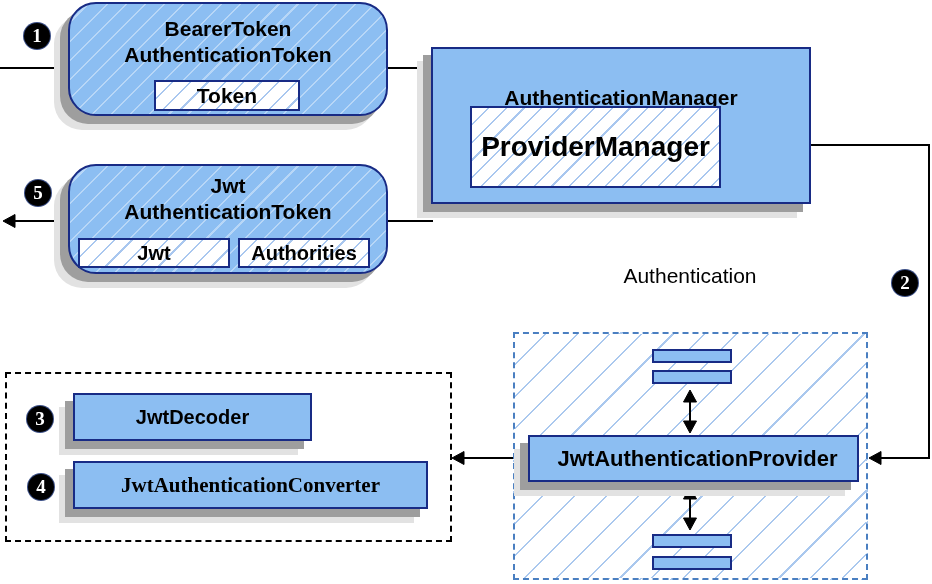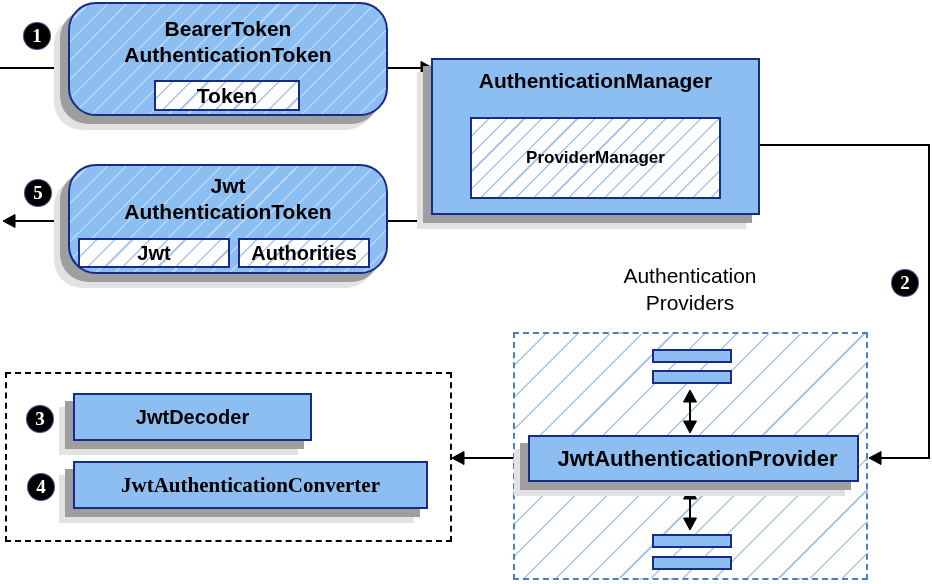--- a/index.html
+++ b/index.html
@@ -56,21 +56,20 @@
 </head>
 <body>
 
 <div id="canvas">
 
   <div class="dashed-blue" style="left:513px;top:332px;width:355px;height:248px;"></div>
   <div class="dashed-black" style="left:5px;top:372px;width:447px;height:170px;"></div>
 
   <div class="grouplabel" style="left:538px;top:262px;width:304px;">
     <div>Authentication</div>
-    <div>Providers</div>
   </div>
 
   <svg id="wires" width="932" height="584">
     <g>
       <path d="M0 68 H68"></path>
     </g>
     <g>
       <path d="M388 68 H422"></path>
       <polygon points="433,68 421,61.5 421,74.5"></polygon>
     </g>
@@ -100,23 +99,23 @@
       <polygon points="690,530 683.5,518 696.5,518"></polygon>
     </g>
   </svg>
 
   <div class="node rounded" style="left:68px;top:2px;width:320px;height:114px;padding-top:12px;">
     <div class="title">BearerToken</div>
     <div class="title">AuthenticationToken</div>
     <div class="chip" style="left:84px;top:76px;width:146px;height:31px;font-size:21px;line-height:27px;">Token</div>
   </div>
 
-  <div class="node" style="left:431px;top:58px;width:329px;height:157px;padding-top:8px;">
+  <div class="node" style="left:431px;top:47px;width:380px;height:157px;padding-top:36px;">
     <div class="title">AuthenticationManager</div>
-    <div class="chip" style="left:37px;top:57px;width:251px;height:82px;font-size:17px;line-height:78px;">ProviderManager</div>
+    <div class="chip" style="left:37px;top:57px;width:251px;height:82px;font-size:28px;line-height:78px;">ProviderManager</div>
   </div>
 
   <div class="node rounded" style="left:68px;top:164px;width:320px;height:110px;padding-top:7px;">
     <div class="title">Jwt</div>
     <div class="title">AuthenticationToken</div>
     <div class="chip" style="left:8px;top:72px;width:152px;height:30px;font-size:20px;line-height:26px;">Jwt</div>
     <div class="chip" style="left:168px;top:72px;width:132px;height:30px;font-size:20px;line-height:26px;">Authorities</div>
   </div>
 
   <div class="smallrect" style="left:652px;top:349px;width:80px;height:14px;"></div>

